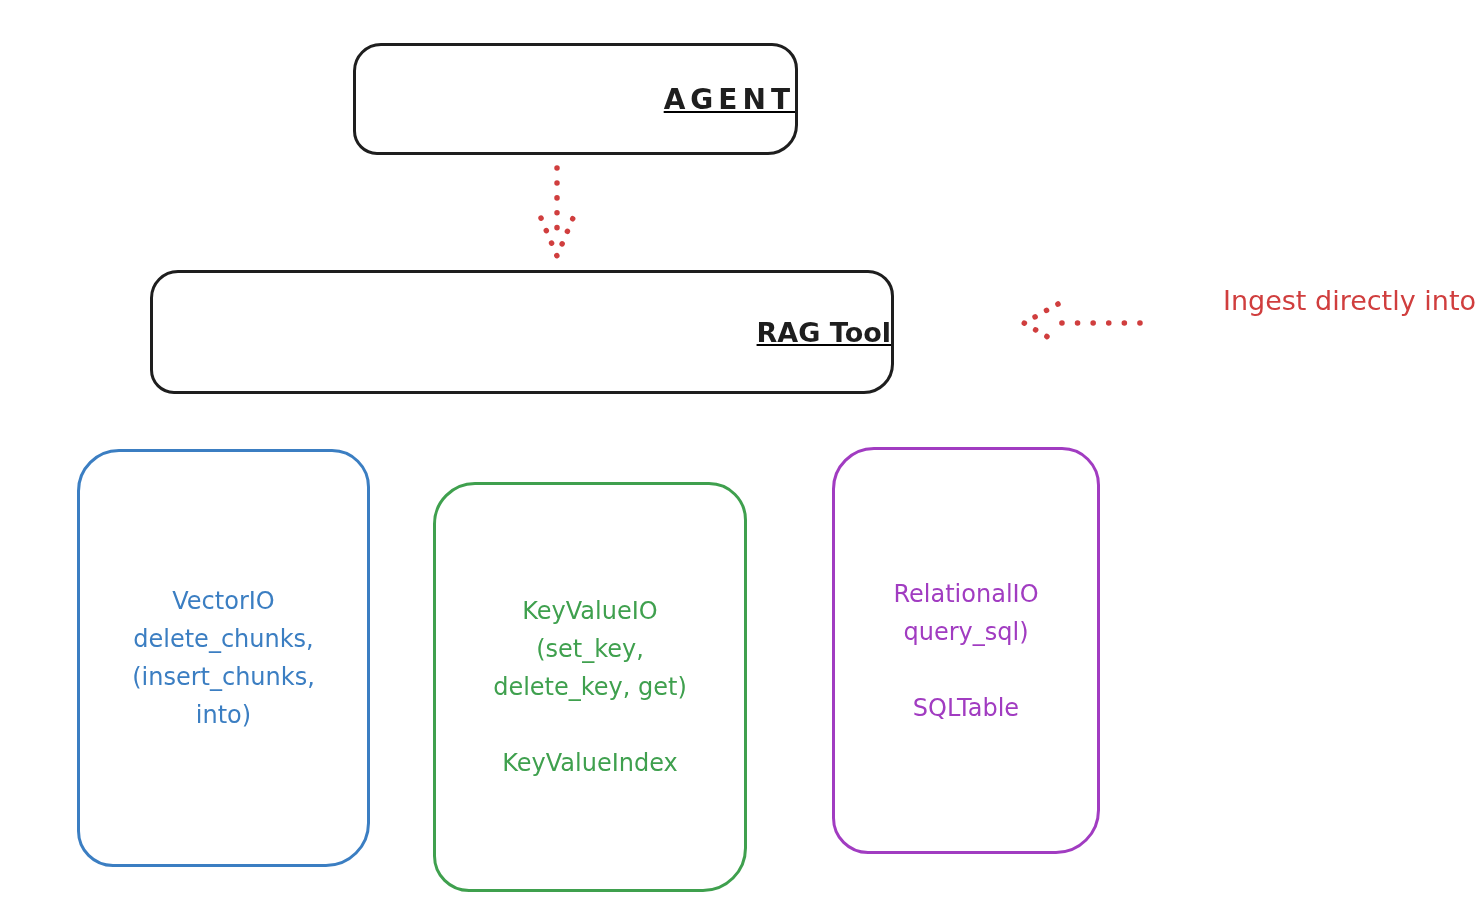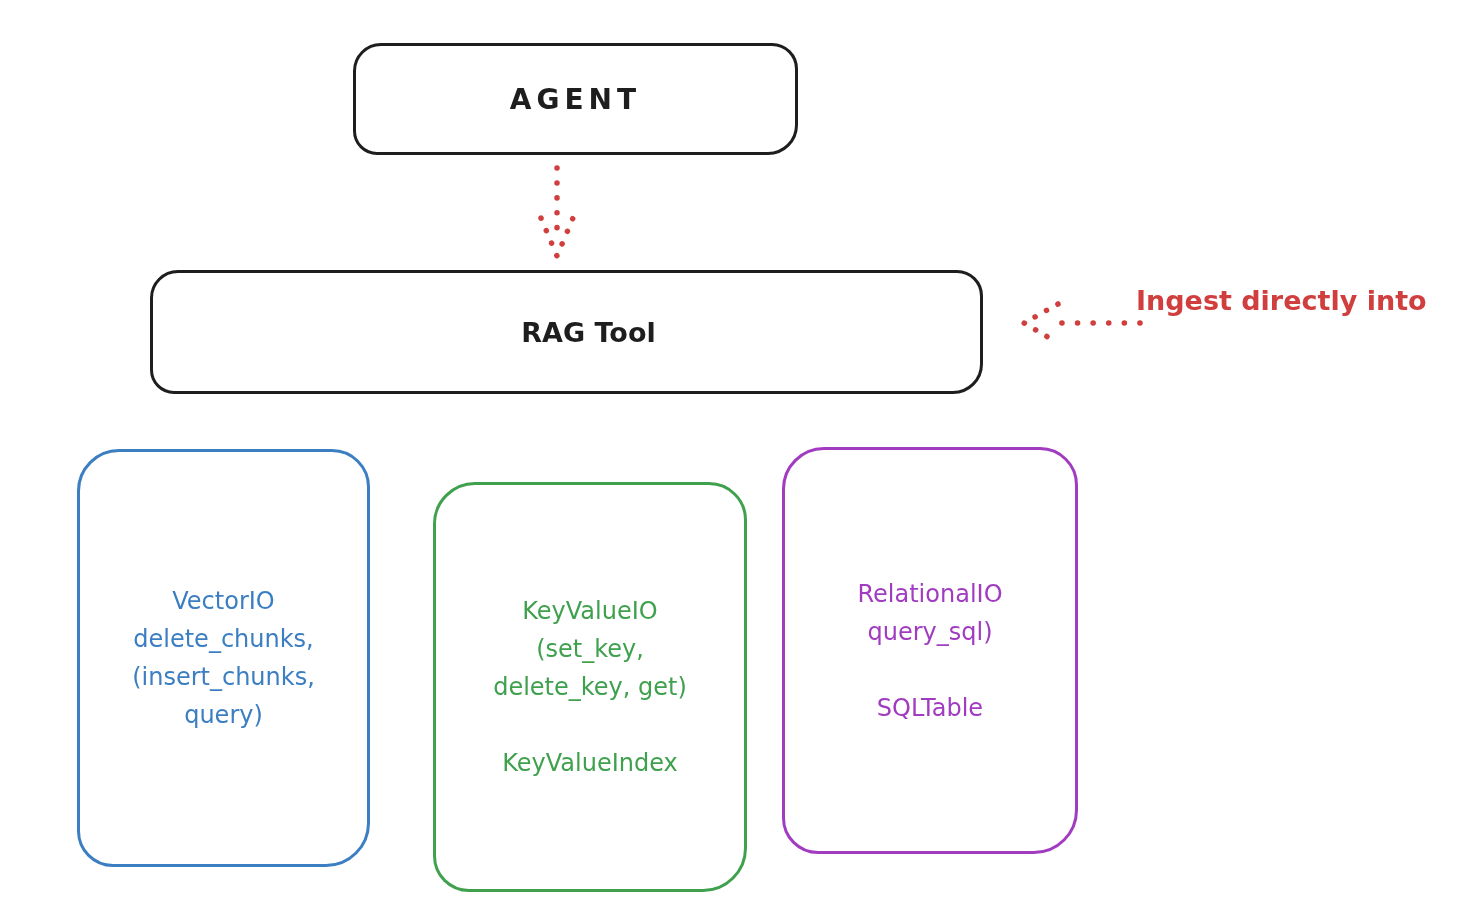--- a/index.html
+++ b/index.html
@@ -15,39 +15,40 @@
     background: #ffffff;
     overflow: hidden;
   }
   
   .node {
     position: absolute;
     box-sizing: border-box;
     background: #ffffff;
     display: flex;
     align-items: center;
-    justify-content: center;
+    justify-content: flex-end;
+    text-decoration: underline;
   }
   .node-dark {
     border: 3.5px solid var(--ink);
     border-radius: 28px 26px 30px 24px;
   }
   .node-label {
     color: var(--ink);
     font-weight: bold;
     font-size: 27px;
   }
   .agent-box {
     left: 353px; top: 43px;
     width: 445px; height: 112px;
   }
   .agent-box .node-label { letter-spacing: 5px; font-size: 28px; }
   .rag-box {
     left: 150px; top: 270px;
-    width: 833px; height: 124px; padding-left: 44px;
+    width: 744px; height: 124px; padding-left: 44px;
   }
   
   .io-box {
     position: absolute;
     box-sizing: border-box;
     background: #ffffff;
     border-radius: 42px 38px 44px 36px;
     display: flex;
     flex-direction: column;
     align-items: center;
@@ -63,43 +64,43 @@
     border: 3.5px solid var(--blue);
     color: var(--blue);
   }
   .io-keyvalue {
     left: 433px; top: 445px; width: 314px; height: 410px;
     border: 3.5px solid var(--green);
     color: var(--green);
     margin-top: 37px;
   }
   .io-relational {
-    left: 782px; top: 447px; width: 296px; height: 407px;
+    left: 832px; top: 447px; width: 268px; height: 407px;
     border: 3.5px solid var(--purple);
     color: var(--purple);
   }
   
   .arrow-svg { position: absolute; overflow: visible; }
   .arrow-svg path {
     fill: none;
     stroke: var(--red);
     stroke-width: 5.5;
     stroke-linecap: round;
     stroke-linejoin: round;
   }
   .arrow-down  { left: 528px; top: 162px; }
   .arrow-left  { left: 1012px; top: 296px; }
   
   .ingest-note {
     position: absolute;
     left: 1136px; top: 281px;
     width: 340px;
-    text-align: left;
+    text-align: right;
     color: var(--red);
-    font-weight: bold;
+    font-weight: normal;
     font-size: 27px;
     line-height: 39px;
   }
 </style>
 </head>
 <body>
 
 <div class="canvas">
 
   <div class="node node-dark agent-box">
@@ -121,21 +122,21 @@
   </svg>
 
   <div class="ingest-note">
     <div>Ingest directly into</div>
   </div>
 
   <div class="io-box io-vector">
     <div>VectorIO</div>
     <div>delete_chunks,</div>
     <div>(insert_chunks,</div>
-    <div>query)</div>
+    <div>into)</div>
   </div>
 
   <div class="io-box io-keyvalue">
     <div>KeyValueIO</div>
     <div>(set_key,</div>
     <div>delete_key, get)</div>
     <div class="io-index">KeyValueIndex</div>
   </div>
 
   <div class="io-box io-relational">

